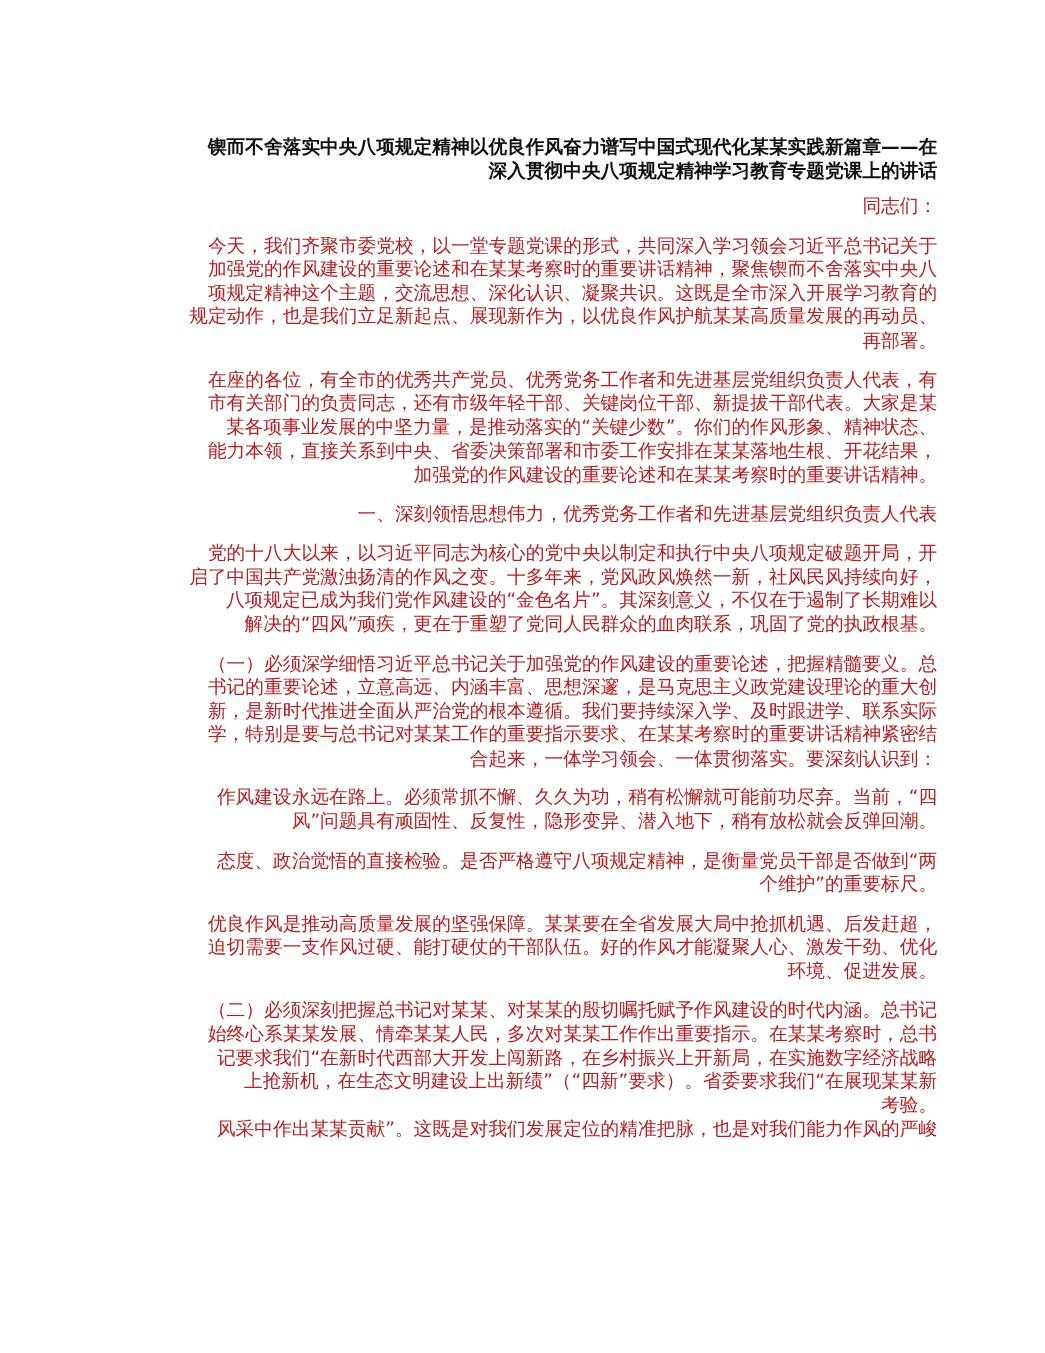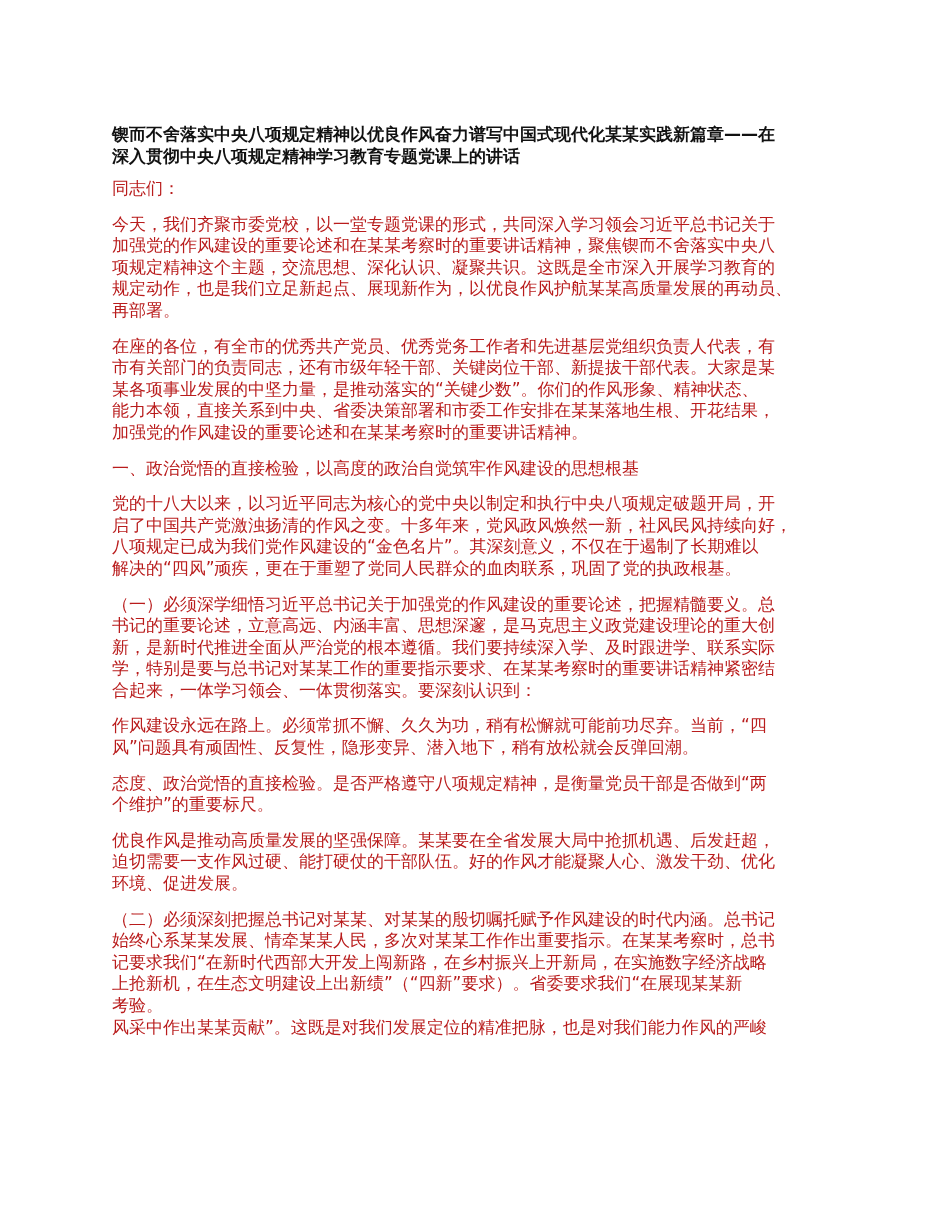--- a/index.html
+++ b/index.html
@@ -31,20 +31,21 @@
     .para {
       font-size: 17px;
       line-height: 21.6px;
       margin: 0 0 14px 0;
       white-space: nowrap;
       color: #b91c1c;
     }
     .line {
       display: block;
       white-space: nowrap;
+      text-align: right;
     }
   </style>
 </head>
 <body>
 
 <div class="page">
   <div class="title">
     <span class="line">锲而不舍落实中央八项规定精神以优良作风奋力谱写中国式现代化某某实践新篇章——在</span>
     <span class="line">深入贯彻中央八项规定精神学习教育专题党课上的讲话</span>
   </div>
@@ -63,21 +64,21 @@
 
   <p class="para">
     <span class="line">在座的各位，有全市的优秀共产党员、优秀党务工作者和先进基层党组织负责人代表，有</span>
     <span class="line">市有关部门的负责同志，还有市级年轻干部、关键岗位干部、新提拔干部代表。大家是某</span>
     <span class="line">某各项事业发展的中坚力量，是推动落实的“关键少数”。你们的作风形象、精神状态、</span>
     <span class="line">能力本领，直接关系到中央、省委决策部署和市委工作安排在某某落地生根、开花结果，</span>
     <span class="line">加强党的作风建设的重要论述和在某某考察时的重要讲话精神。</span>
   </p>
 
   <p class="para">
-    <span class="line">一、政治觉悟的直接检验，以高度的政治自觉筑牢作风建设的思想根基</span>
+    <span class="line">一、深刻领悟思想伟力，优秀党务工作者和先进基层党组织负责人代表</span>
   </p>
 
   <p class="para">
     <span class="line">党的十八大以来，以习近平同志为核心的党中央以制定和执行中央八项规定破题开局，开</span>
     <span class="line">启了中国共产党激浊扬清的作风之变。十多年来，党风政风焕然一新，社风民风持续向好，</span>
     <span class="line">八项规定已成为我们党作风建设的“金色名片”。其深刻意义，不仅在于遏制了长期难以</span>
     <span class="line">解决的“四风”顽疾，更在于重塑了党同人民群众的血肉联系，巩固了党的执政根基。</span>
   </p>
 
   <p class="para">

